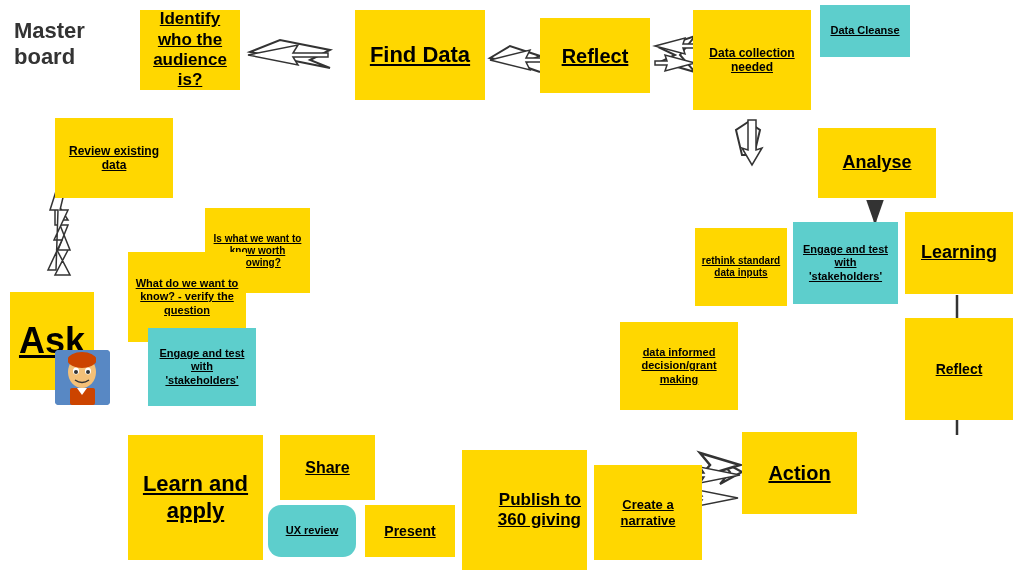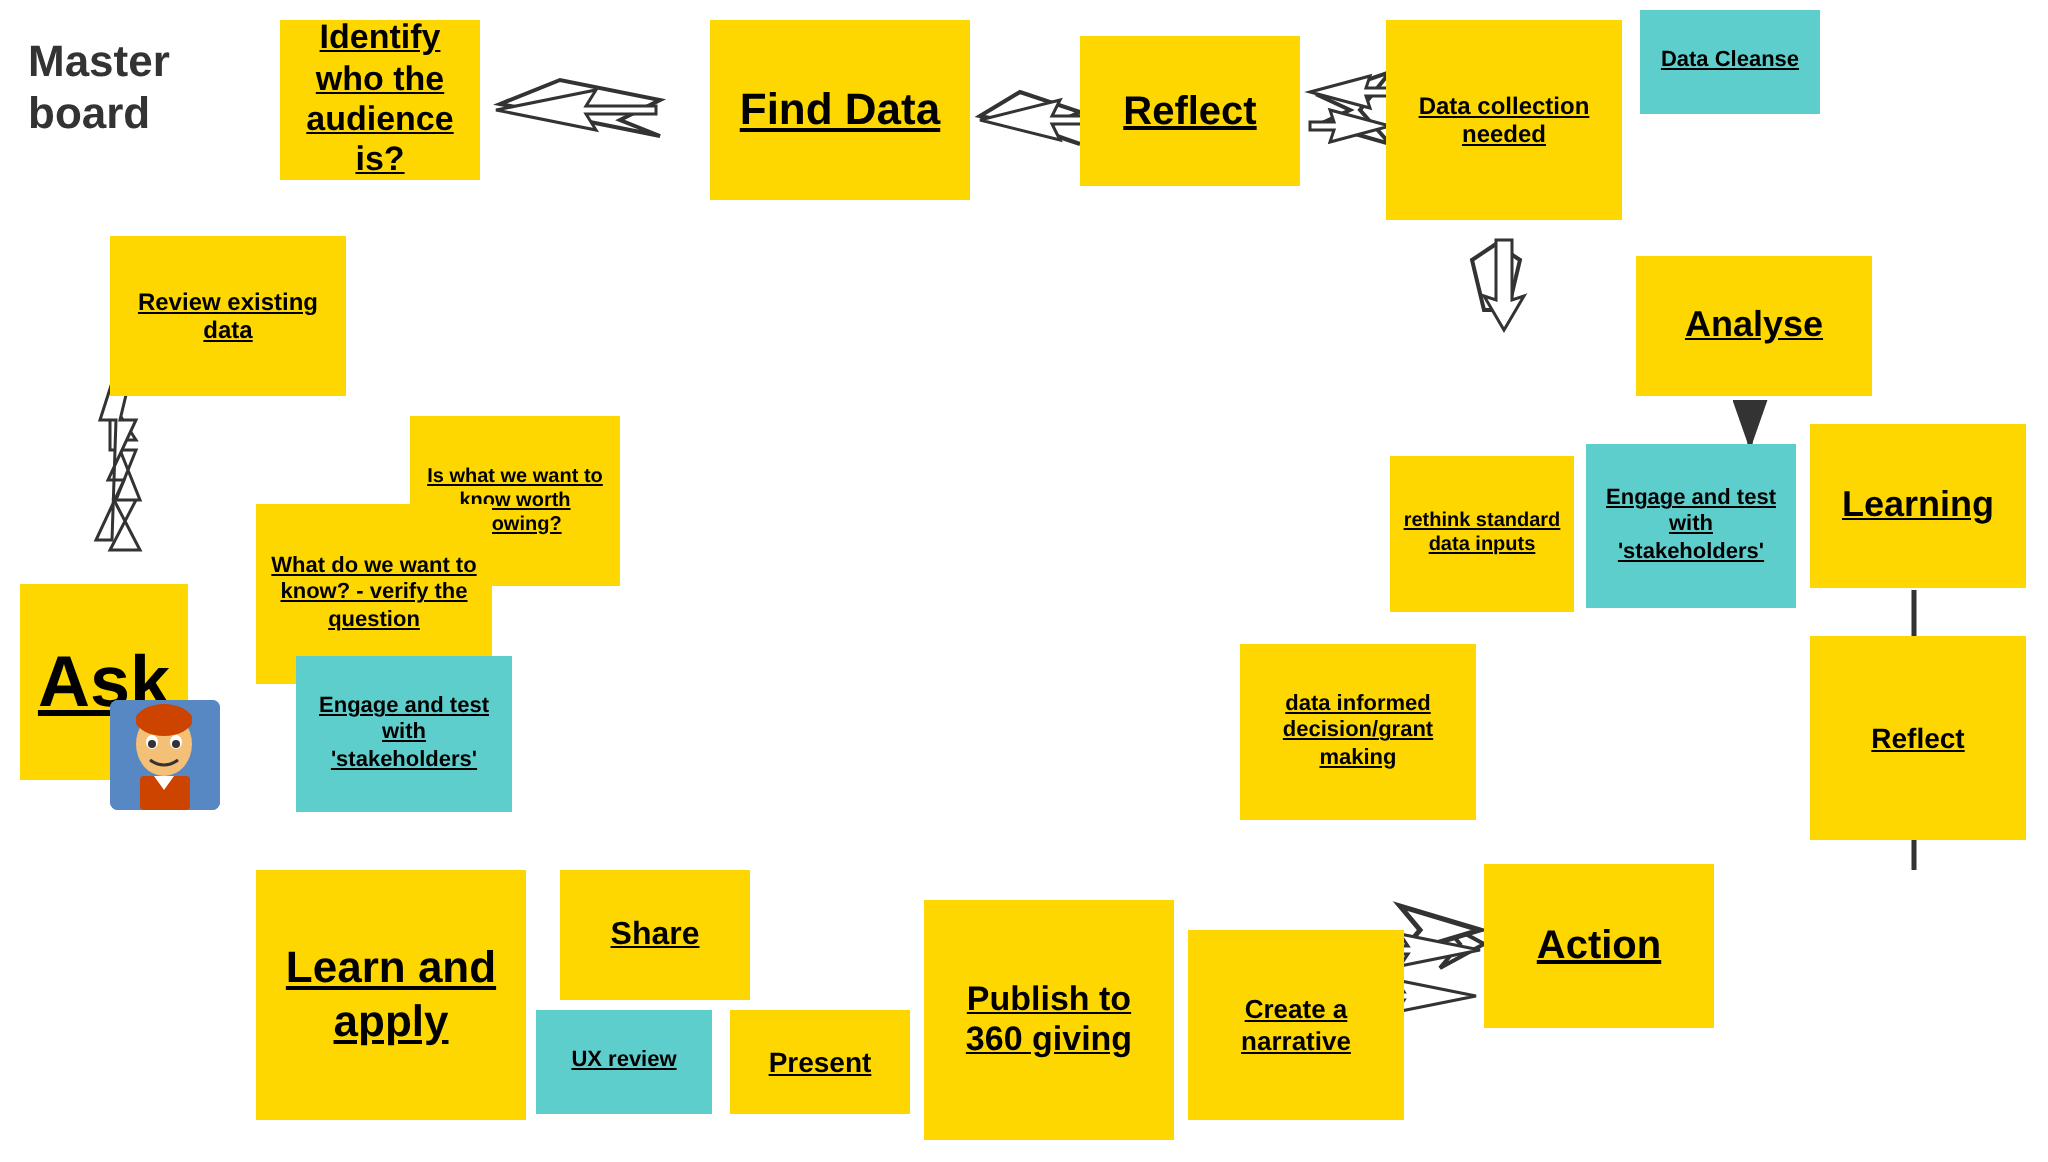--- a/index.html
+++ b/index.html
@@ -147,23 +147,23 @@
   <div class="sticky yellow" style="left:128px;top:252px;width:118px;height:90px;font-size:11px;">What do we want to know? - verify the question</div>
   <div class="sticky yellow" style="left:695px;top:228px;width:92px;height:78px;font-size:10px;">rethink standard data inputs</div>
   <div class="sticky cyan" style="left:793px;top:222px;width:105px;height:82px;font-size:11px;">Engage and test with 'stakeholders'</div>
   <div class="sticky yellow" style="left:905px;top:212px;width:108px;height:82px;font-size:18px;font-weight:900;">Learning</div>
   <div class="sticky cyan" style="left:148px;top:328px;width:108px;height:78px;font-size:11px;">Engage and test with 'stakeholders'</div>
   <div class="sticky yellow" style="left:620px;top:322px;width:118px;height:88px;font-size:11px;">data informed decision/grant making</div>
   <div class="sticky yellow" style="left:905px;top:318px;width:108px;height:102px;font-size:14px;font-weight:900;">Reflect</div>
   <div class="sticky yellow" style="left:10px;top:292px;width:84px;height:98px;font-size:36px;font-weight:900;text-align:center;">Ask</div>
   <div class="sticky yellow" style="left:128px;top:435px;width:135px;height:125px;font-size:22px;font-weight:900;">Learn and apply</div>
   <div class="sticky yellow" style="left:280px;top:435px;width:95px;height:65px;font-size:16px;font-weight:900;">Share</div>
-  <div class="sticky cyan" style="left:268px;top:505px;width:88px;height:52px;font-size:11px;">UX review</div>
+  <div class="sticky cyan" style="left:268px;top:505px;width:88px;height:52px;font-size:11px;border-radius:13px;">UX review</div>
   <div class="sticky yellow" style="left:365px;top:505px;width:90px;height:52px;font-size:14px;font-weight:700;">Present</div>
-  <div class="sticky yellow" style="left:462px;top:450px;width:125px;height:120px;font-size:17px;font-weight:900;">Publish to 360 giving</div>
+  <div class="sticky yellow" style="left:462px;top:450px;width:125px;height:120px;font-size:17px;font-weight:900;text-align:right;">Publish to 360 giving</div>
   <div class="sticky yellow" style="left:594px;top:465px;width:108px;height:95px;font-size:13px;">Create a narrative</div>
   <div class="sticky yellow" style="left:742px;top:432px;width:115px;height:82px;font-size:20px;font-weight:900;">Action</div>
 
   <div class="character">
     <svg width="55" height="55" viewBox="0 0 55 55">
 
       <rect width="55" height="55" fill="#5888c4"></rect>
 
       <ellipse cx="27" cy="22" rx="14" ry="16" fill="#f4c077"></ellipse>
 

